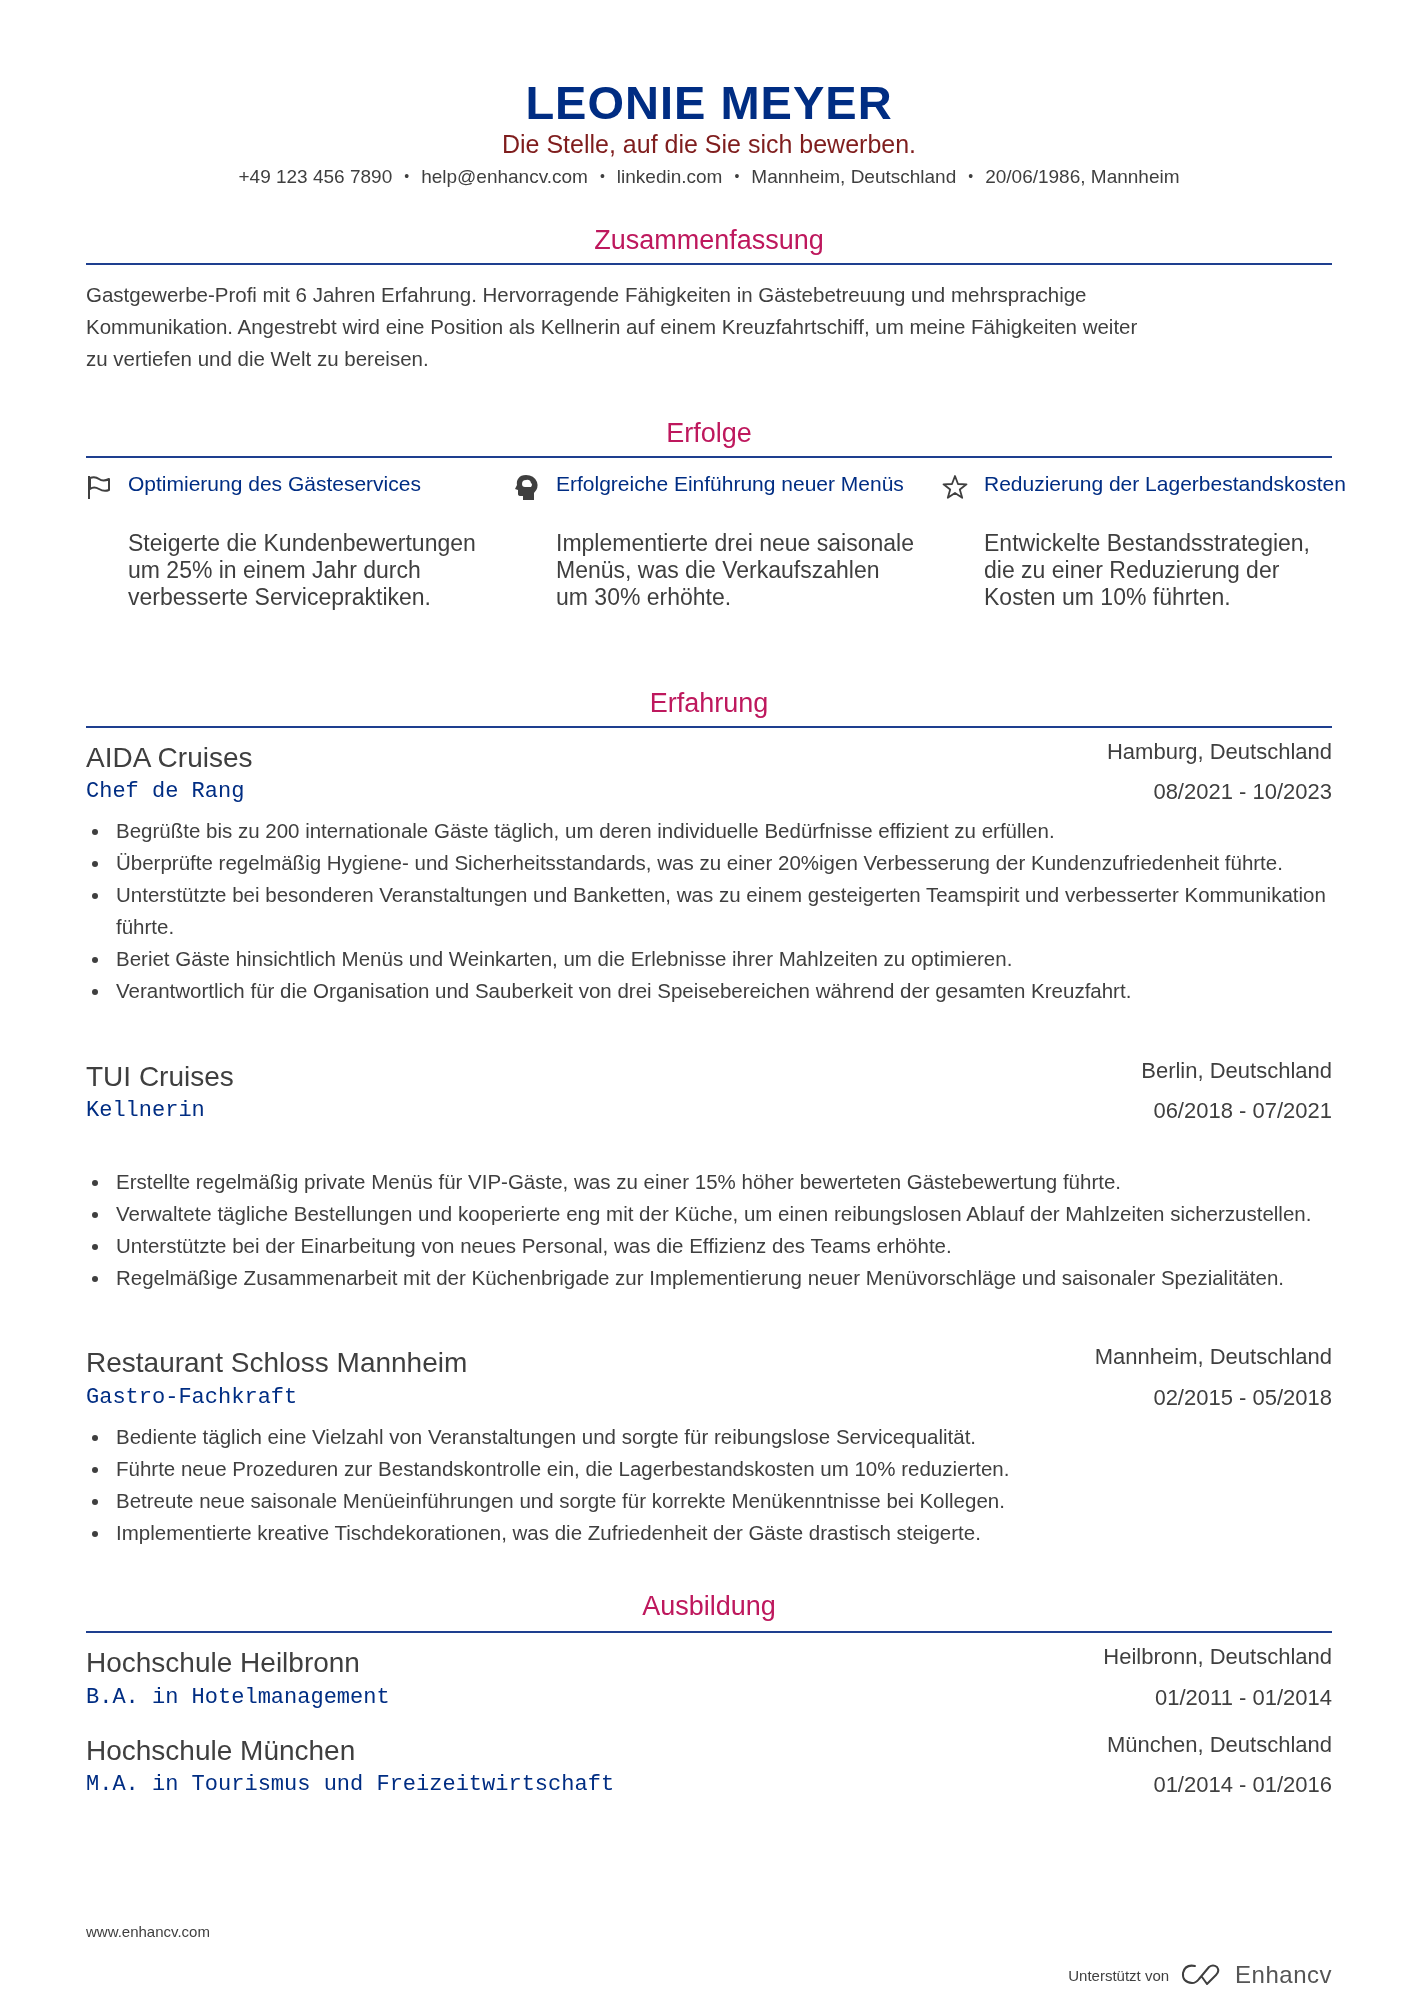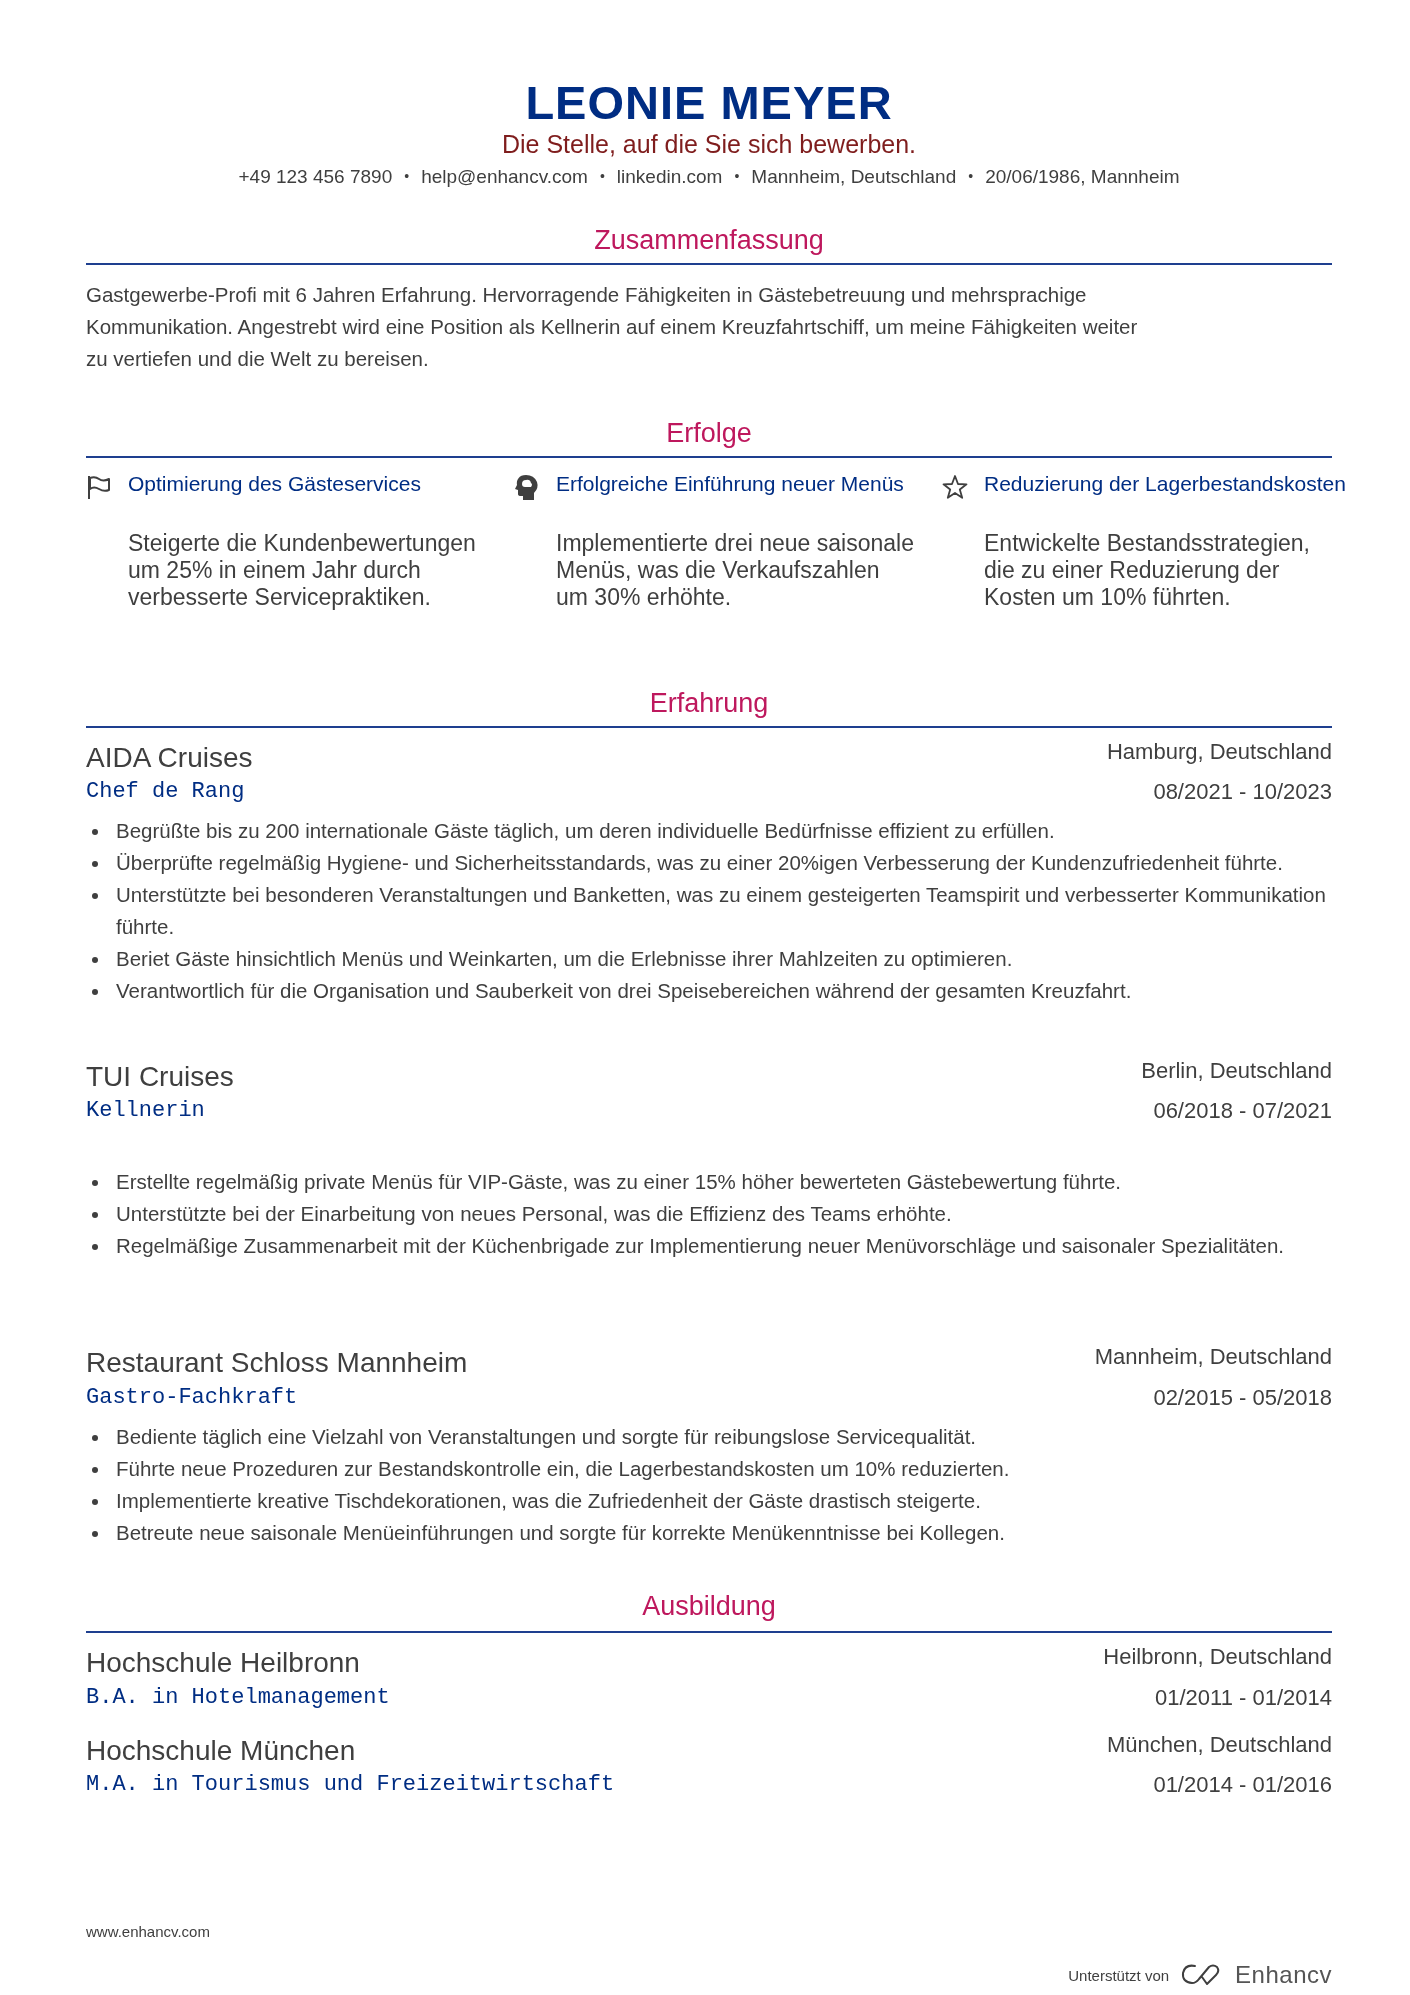--- a/index.html
+++ b/index.html
@@ -96,33 +96,34 @@
     <li><span class="dot"></span><span>Beriet Gäste hinsichtlich Menüs und Weinkarten, um die Erlebnisse ihrer Mahlzeiten zu optimieren.</span></li>
     <li><span class="dot"></span><span>Verantwortlich für die Organisation und Sauberkeit von drei Speisebereichen während der gesamten Kreuzfahrt.</span></li>
   </ul>
 
   <div class="abs job-company" style="top:1060px;">TUI Cruises</div>
   <div class="abs job-right" style="top:1056px;">Berlin, Deutschland</div>
   <div class="abs job-role" style="top:1096px;">Kellnerin</div>
   <div class="abs job-right" style="top:1096px;">06/2018 - 07/2021</div>
   <ul class="abs bullets" style="top:1134px;margin-top:32px;">
     <li><span class="dot"></span><span>Erstellte regelmäßig private Menüs für VIP-Gäste, was zu einer 15% höher bewerteten Gästebewertung führte.</span></li>
+    <li><span class="dot"></span><span>Verwaltete tägliche Bestellungen und kooperierte eng mit der Küche, um einen reibungslosen Ablauf der Mahlzeiten sicherzustellen.</span></li>
     <li><span class="dot"></span><span>Unterstützte bei der Einarbeitung von neues Personal, was die Effizienz des Teams erhöhte.</span></li>
     <li><span class="dot"></span><span>Regelmäßige Zusammenarbeit mit der Küchenbrigade zur Implementierung neuer Menüvorschläge und saisonaler Spezialitäten.</span></li>
   </ul>
 
   <div class="abs job-company" style="top:1346px;">Restaurant Schloss Mannheim</div>
   <div class="abs job-right" style="top:1342px;">Mannheim, Deutschland</div>
   <div class="abs job-role" style="top:1383px;">Gastro-Fachkraft</div>
   <div class="abs job-right" style="top:1383px;">02/2015 - 05/2018</div>
   <ul class="abs bullets" style="top:1421px;">
     <li><span class="dot"></span><span>Bediente täglich eine Vielzahl von Veranstaltungen und sorgte für reibungslose Servicequalität.</span></li>
     <li><span class="dot"></span><span>Führte neue Prozeduren zur Bestandskontrolle ein, die Lagerbestandskosten um 10% reduzierten.</span></li>
+    <li><span class="dot"></span><span>Betreute neue saisonale Menüeinführungen und sorgte für korrekte Menükenntnisse bei Kollegen.</span></li>
     <li><span class="dot"></span><span>Implementierte kreative Tischdekorationen, was die Zufriedenheit der Gäste drastisch steigerte.</span></li>
-    <li><span class="dot"></span><span>Betreute neue saisonale Menüeinführungen und sorgte für korrekte Menükenntnisse bei Kollegen.</span></li>
   </ul>
 
   <div class="abs center sec-title" style="top:1589px;">Ausbildung</div>
   <div class="abs sec-line" style="top:1631px;"></div>
 
   <div class="abs job-company" style="top:1646px;">Hochschule Heilbronn</div>
   <div class="abs job-right" style="top:1642px;">Heilbronn, Deutschland</div>
   <div class="abs job-role" style="top:1683px;">B.A. in Hotelmanagement</div>
   <div class="abs job-right" style="top:1683px;">01/2011 - 01/2014</div>
 

